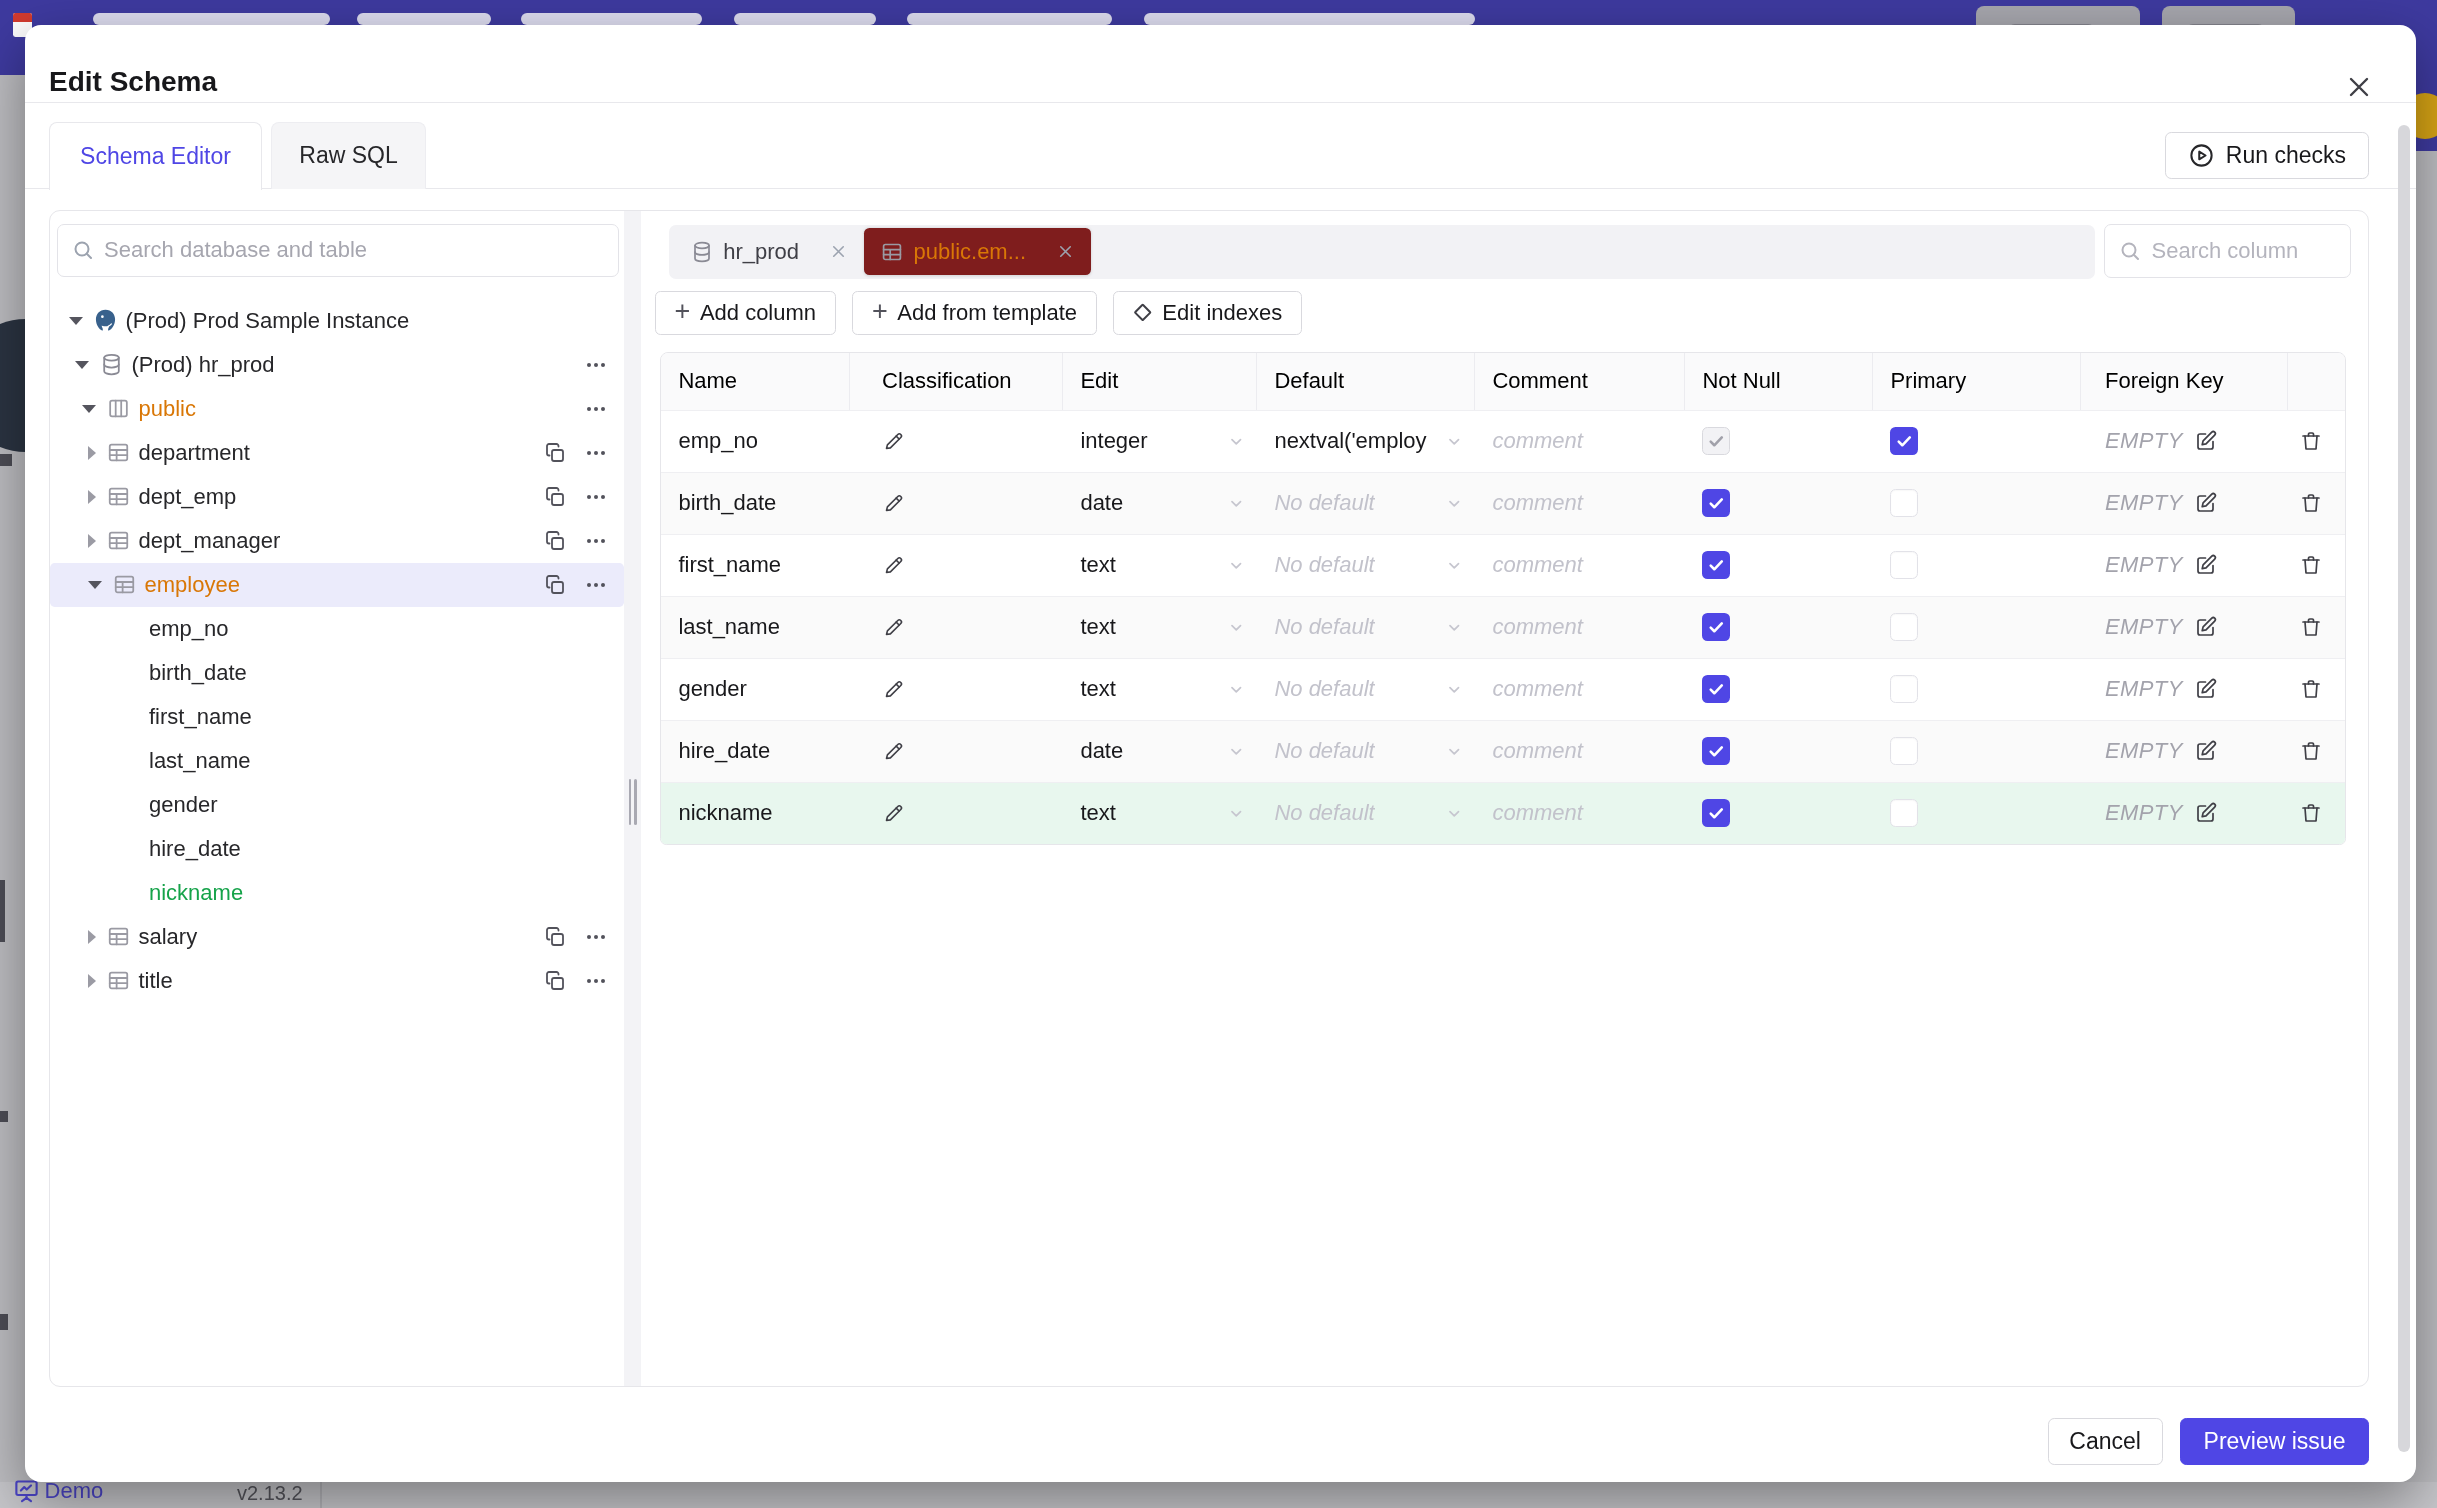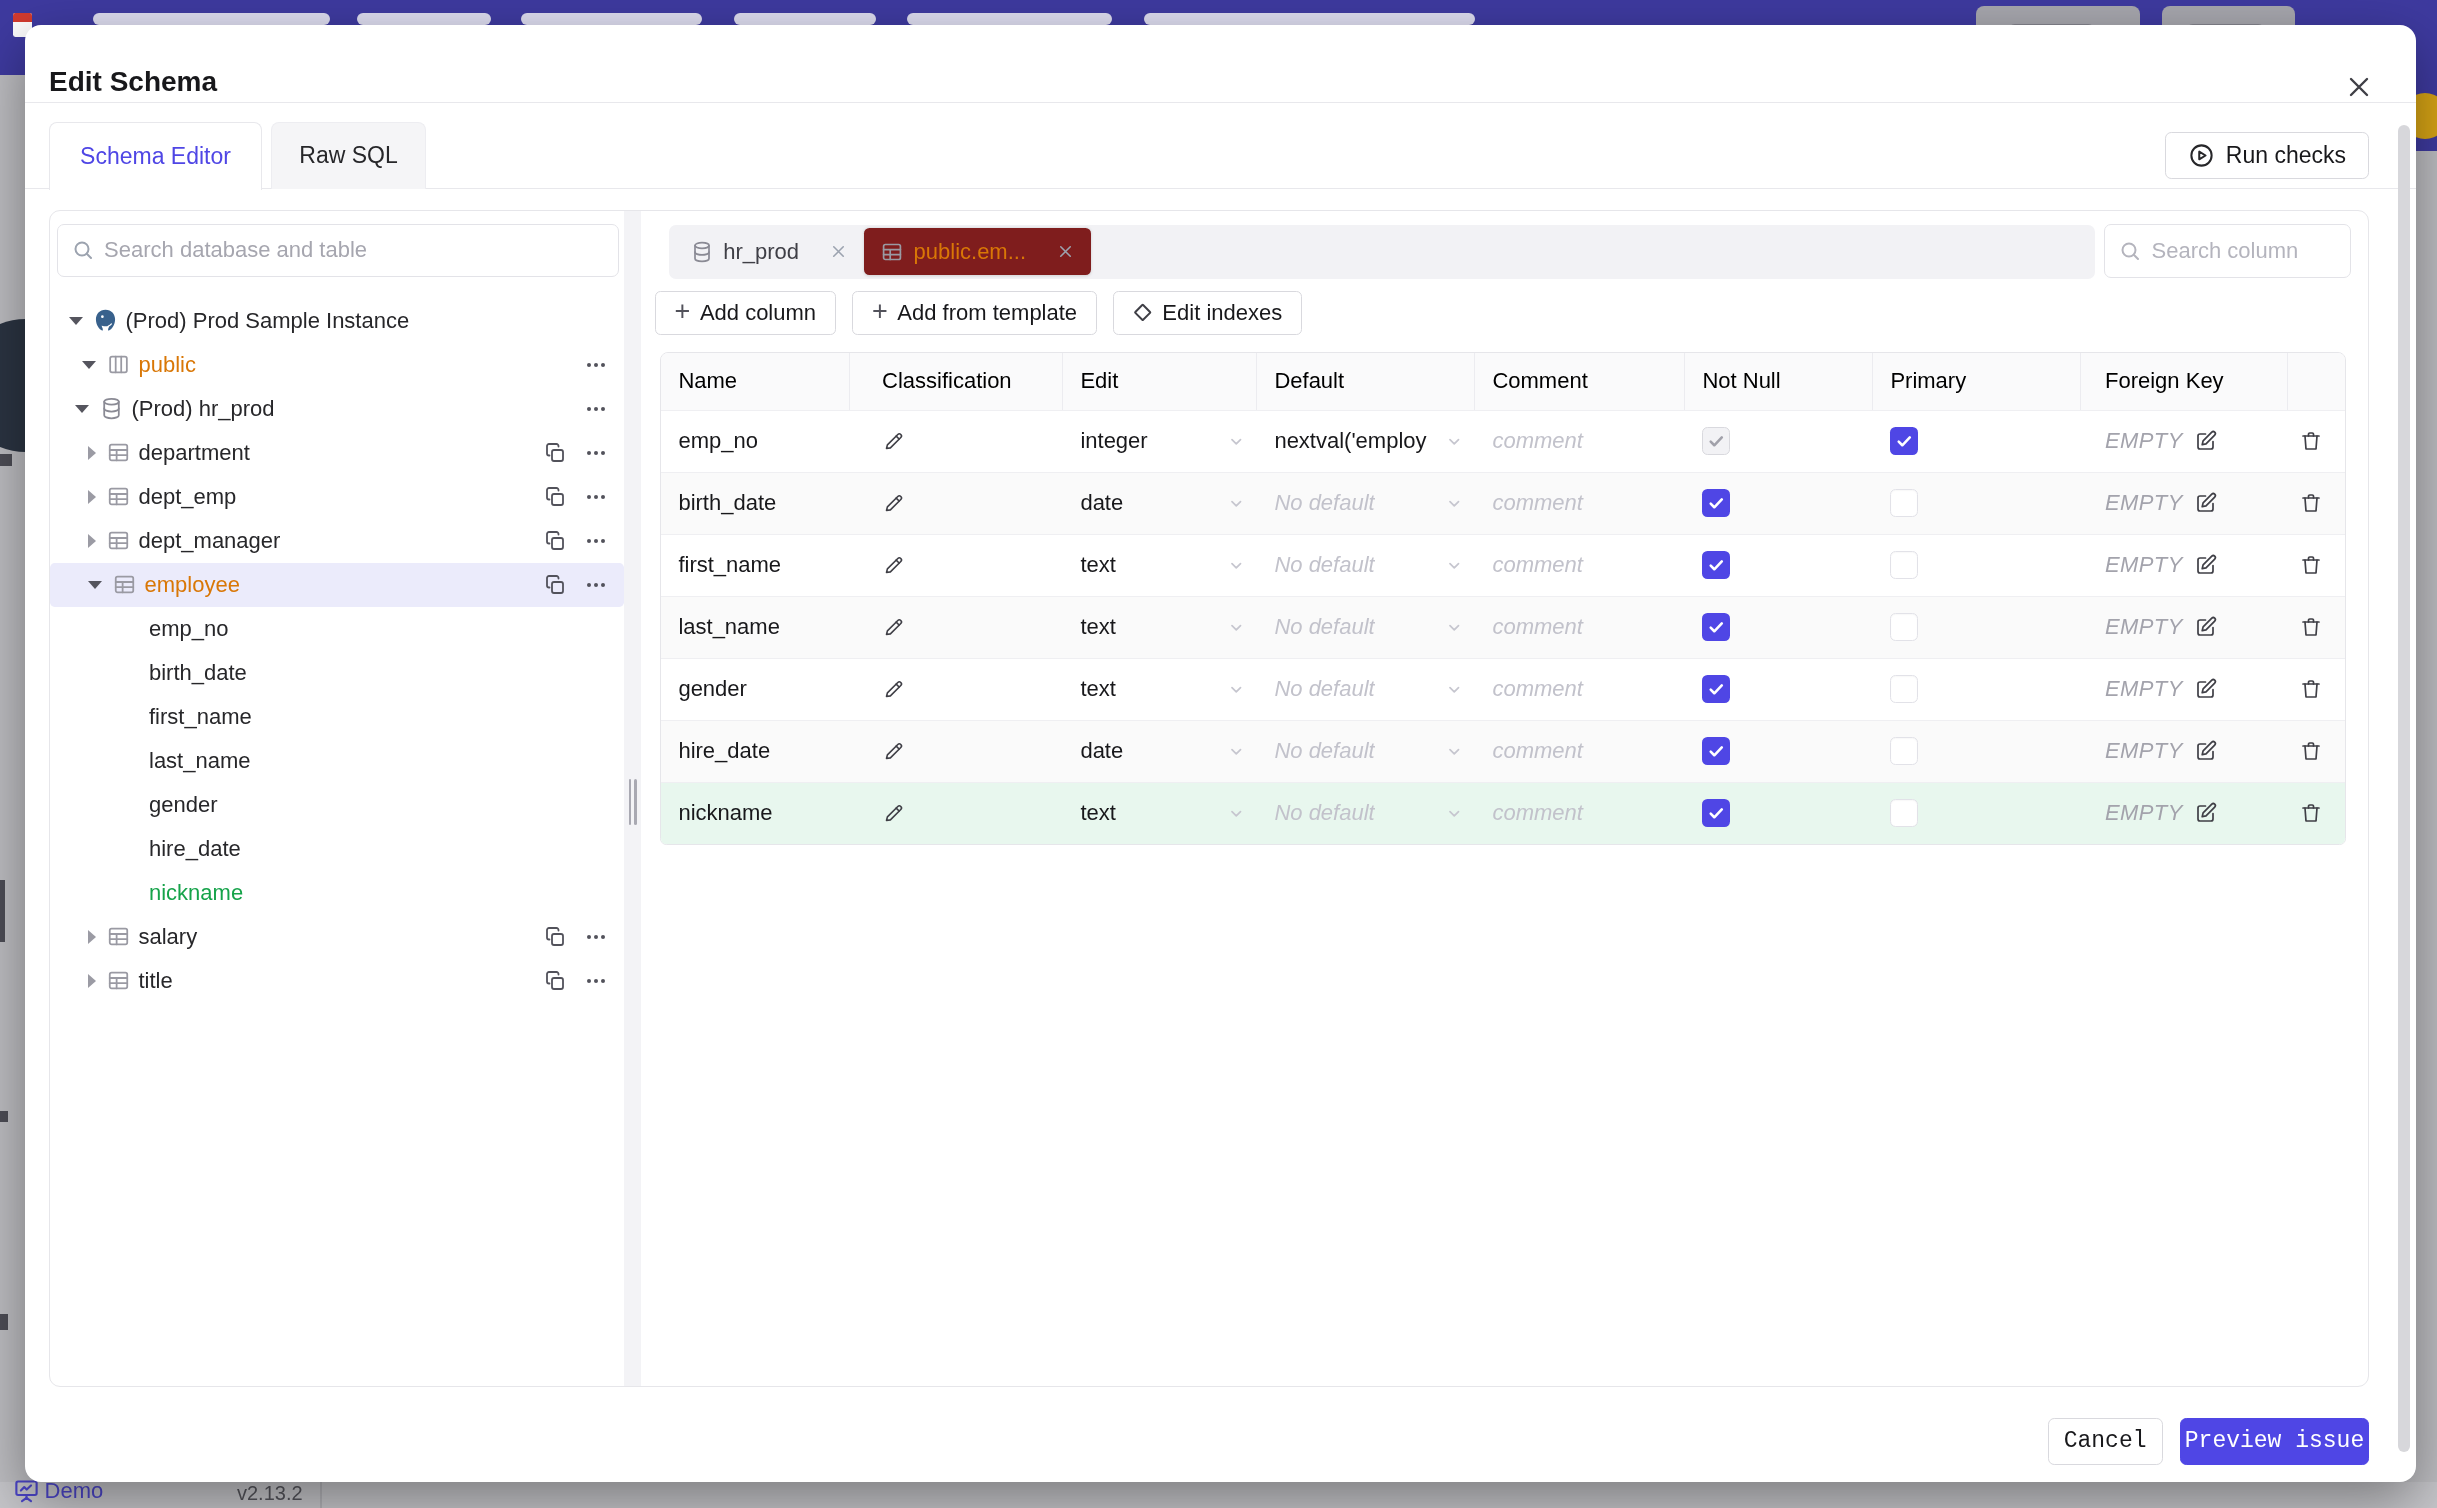--- a/index.html
+++ b/index.html
@@ -107,21 +107,21 @@
   .defsel, .typesel { white-space: nowrap; overflow: hidden; max-width: 158px; }
   .cb { width: 28px; height: 28px; border-radius: 5.5px; flex: none; display: flex; align-items: center; justify-content: center; cursor: pointer; }
   .cb.on { background: #4f46e5; }
   .cb.off { background: #fff; border: 1.6px solid #e2e2e8; box-shadow: inset 0 0.8px 1.6px rgba(0,0,0,.04); }
   .cb.on.disabled { background: #f2f2f5; border: 1.6px solid #d9d9de; }
   .fk-empty { color: #a3a3ac; font-style: italic; letter-spacing: 0.4px; margin-right: 11px; }
   .iconbtn { cursor: pointer; flex: none; }
 
   
   .m-footer { position: absolute; right: 47px; bottom: 16.6px; display: flex; gap: 17.4px; }
-  .btn { height: 47px; border-radius: 6.3px; font-size: 23px; display: flex; align-items: center; justify-content: center; cursor: pointer; font-family: Liberation Mono, monospace; }
+  .btn { height: 47px; border-radius: 6.3px; font-size: 23px; display: flex; align-items: center; justify-content: center; cursor: pointer; font-family: Liberation Sans, sans-serif; }
   .btn.ghost { width: 115px; background: #fff; border: 0.8px solid #d9d9de; color: #18181b; }
   .btn.primary { width: 189px; background: #4f46e5; border: 0.8px solid #4f46e5; color: #fff; font-weight: 500; }
   .m-scroll { position: absolute; right: 6.3px; top: 100px; width: 12px; height: 1327px; border-radius: 6.3px; background: #d7d7db; }
 </style>
 </head>
 <body>
 
 <div class="bk-topbar"></div>
 <div class="bk-topbar-right"></div>
 <div class="bk-cal"></div>
@@ -200,50 +200,50 @@
             <span class="tree-ico">
               <svg width="25" height="25" viewBox="0 0 24 24">
                 <path fill="#38618c" d="M12 1.6C6.3 1.6 2.8 5.7 2.8 10.9c0 5.3 3 9.8 6.3 10.9 1.2-2-.9-3.2-.7-5.1 0 0 1.7.9 3.6.9s3.6-.9 3.6-.9c.2 1.9-1.9 3.1-.7 5.1 3.3-1.1 6.3-5.6 6.3-10.9 0-5.2-3.5-9.3-9.2-9.3z"></path>
                 <circle cx="9" cy="8.3" r="1.3" fill="#fff"></circle>
                 <path d="M14.5 17.5c2-.6 3.2-2.2 3.2-2.2" stroke="#fff" stroke-width="1.1" fill="none" stroke-linecap="round"></path>
               </svg>
             </span>
             <span class="lbl ">(Prod) Prod Sample Instance</span>
           </div>
           <div class="tree-row">
-            <span style="width:32px;flex:none"></span>
-            <span class="caret down"></span>
-            <span class="tree-ico">
-              <svg width="25" height="25" viewBox="0 0 24 24" fill="none" stroke="#9a9aa3" stroke-width="1.7" stroke-linecap="round" stroke-linejoin="round">
-                <rect x="4" y="4.5" width="16" height="15" rx="1.8"></rect>
-                <path d="M9.3 4.5v15M14.6 4.5v15"></path>
-              </svg>
-            </span>
-            <span class="lbl modified">public</span>
-            <span class="tree-acts">
-              <span class="iconbtn">
-                <svg width="24" height="24" viewBox="0 0 24 24" fill="#52525b">
-                  <circle cx="5" cy="12" r="2"></circle>
-                  <circle cx="12" cy="12" r="2"></circle>
-                  <circle cx="19" cy="12" r="2"></circle>
-                </svg>
-              </span>
-            </span>
-          </div>
-          <div class="tree-row">
             <span style="width:25px;flex:none"></span>
             <span class="caret down"></span>
             <span class="tree-ico">
               <svg width="25" height="25" viewBox="0 0 24 24" fill="none" stroke="#8a8a94" stroke-width="1.7" stroke-linecap="round" stroke-linejoin="round">
                 <ellipse cx="12" cy="5.5" rx="7" ry="2.8"></ellipse>
                 <path d="M5 5.5v13c0 1.6 3.1 2.9 7 2.9s7-1.3 7-2.9v-13"></path>
                 <path d="M5 12c0 1.6 3.1 2.9 7 2.9s7-1.3 7-2.9"></path>
               </svg>
             </span>
             <span class="lbl ">(Prod) hr_prod</span>
+            <span class="tree-acts">
+              <span class="iconbtn">
+                <svg width="24" height="24" viewBox="0 0 24 24" fill="#52525b">
+                  <circle cx="5" cy="12" r="2"></circle>
+                  <circle cx="12" cy="12" r="2"></circle>
+                  <circle cx="19" cy="12" r="2"></circle>
+                </svg>
+              </span>
+            </span>
+          </div>
+          <div class="tree-row">
+            <span style="width:32px;flex:none"></span>
+            <span class="caret down"></span>
+            <span class="tree-ico">
+              <svg width="25" height="25" viewBox="0 0 24 24" fill="none" stroke="#9a9aa3" stroke-width="1.7" stroke-linecap="round" stroke-linejoin="round">
+                <rect x="4" y="4.5" width="16" height="15" rx="1.8"></rect>
+                <path d="M9.3 4.5v15M14.6 4.5v15"></path>
+              </svg>
+            </span>
+            <span class="lbl modified">public</span>
             <span class="tree-acts">
               <span class="iconbtn">
                 <svg width="24" height="24" viewBox="0 0 24 24" fill="#52525b">
                   <circle cx="5" cy="12" r="2"></circle>
                   <circle cx="12" cy="12" r="2"></circle>
                   <circle cx="19" cy="12" r="2"></circle>
                 </svg>
               </span>
             </span>
           </div>

